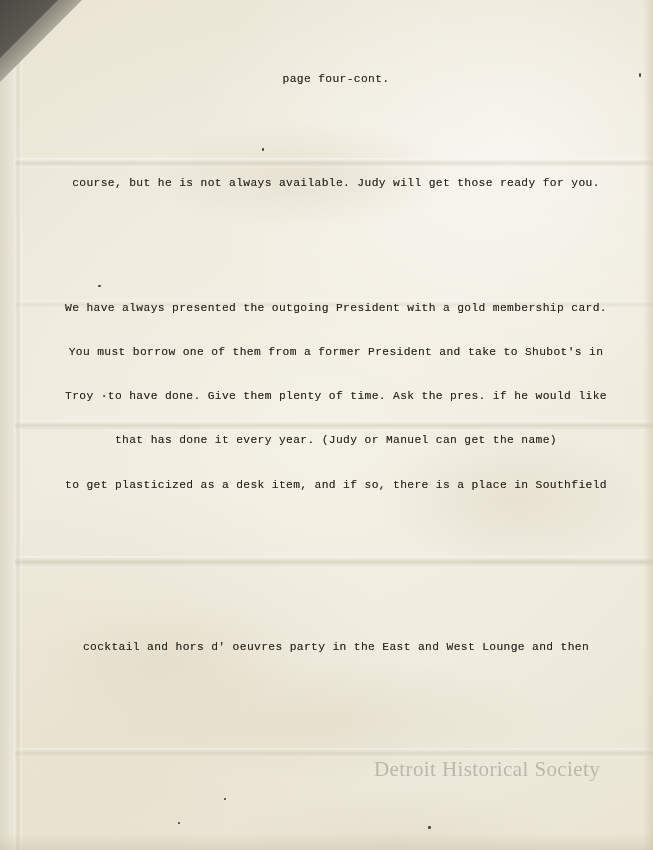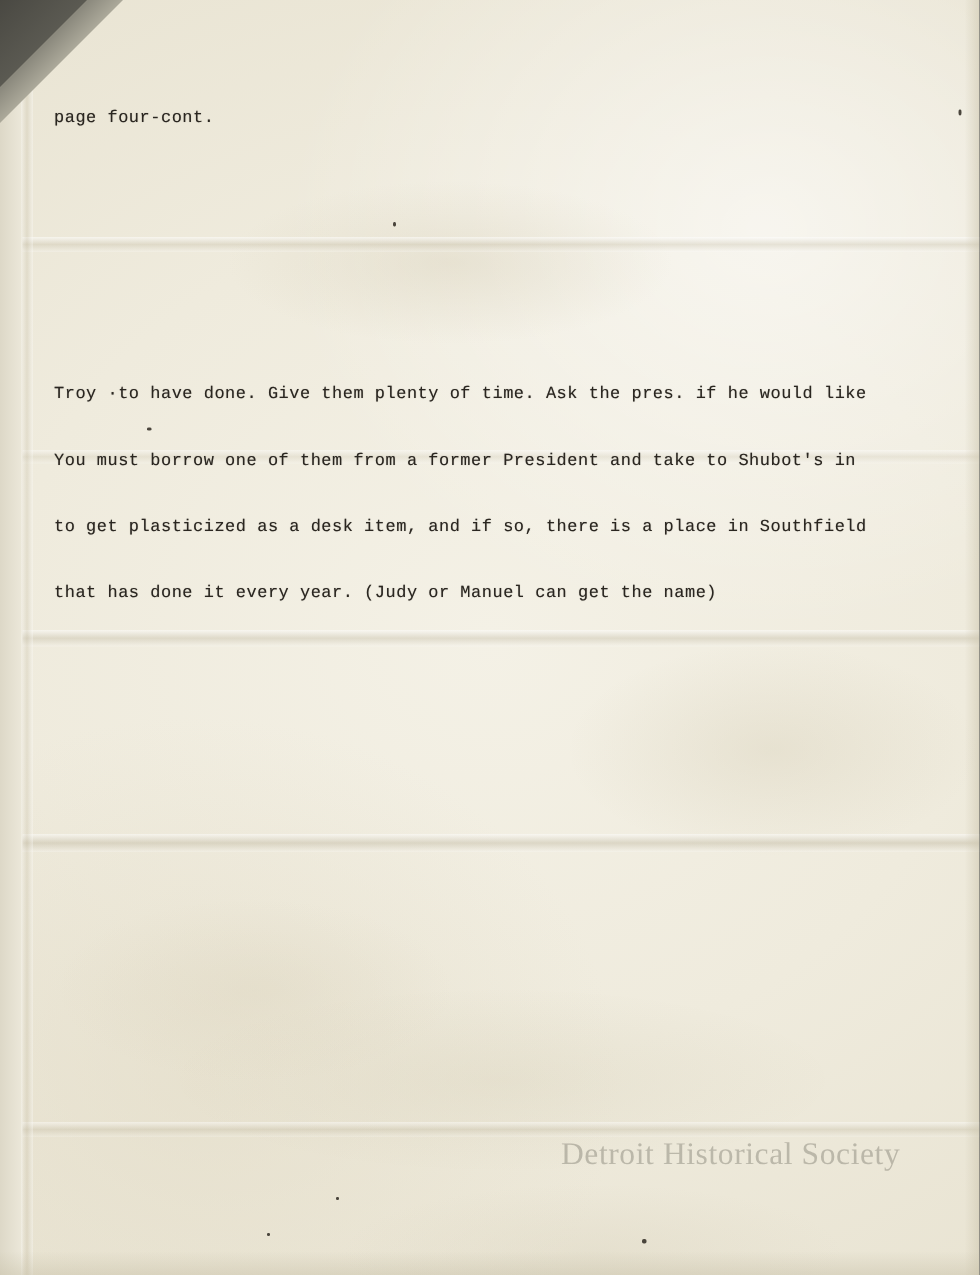--- a/index.html
+++ b/index.html
@@ -108,21 +108,21 @@
     left: 36px;
     top: 28px;
     width: 600px;
     font-size: 11.3px;
     line-height: 14.75px;
     letter-spacing: 0.35px;
     color: #2a2620;
     white-space: pre-wrap;
     text-shadow: 0 0 0.6px rgba(40,36,30,0.45);
   }
-  .para { margin: 0; }
+  .para { margin: 0; text-align: center; }
   .gap { height: 14.75px; }
   .gap-sm { height: 7px; }
 
   
   .watermark {
     position: absolute;
     left: 374px;
     top: 757px;
     font-family: "Liberation Serif", "DejaVu Serif", serif;
     font-size: 21px;
@@ -166,31 +166,34 @@
   <div class="speck" style="left:98px; top:285px; width:3px; height:2px;"></div>
   <div class="speck" style="left:428px; top:826px; width:3px; height:3px;"></div>
   <div class="speck" style="left:178px; top:822px; width:2px; height:2px;"></div>
   <div class="speck" style="left:224px; top:798px; width:2px; height:2px;"></div>
 
   <div class="typed">
 
     <div class="para">page four-cont.</div>
     <div class="gap"></div>
 
+    <div class="para">course, but he is not always available. Judy will get those ready for you.</div>
     <div class="gap-sm"></div>
 
     <div>
+      <div class="para">We have always presented the outgoing President with a gold membership card.</div>
+      <div class="para">You must borrow one of them from a former President and take to Shubot's in</div>
       <div class="para">Troy ·to have done. Give them plenty of time. Ask the pres. if he would like</div>
-      <div class="para">You must borrow one of them from a former President and take to Shubot's in</div>
+      <div class="para">that has done it every year. (Judy or Manuel can get the name)</div>
       <div class="para">to get plasticized as a desk item, and if so, there is a place in Southfield</div>
-      <div class="para">that has done it every year. (Judy or Manuel can get the name)</div>
     </div>
     <div class="gap"></div>
 
     <div>
+      <div class="para">cocktail and hors d' oeuvres party in the East and West Lounge and then</div>
     </div>
     <div class="gap"></div>
 
     
     
 
     
     
 
     

